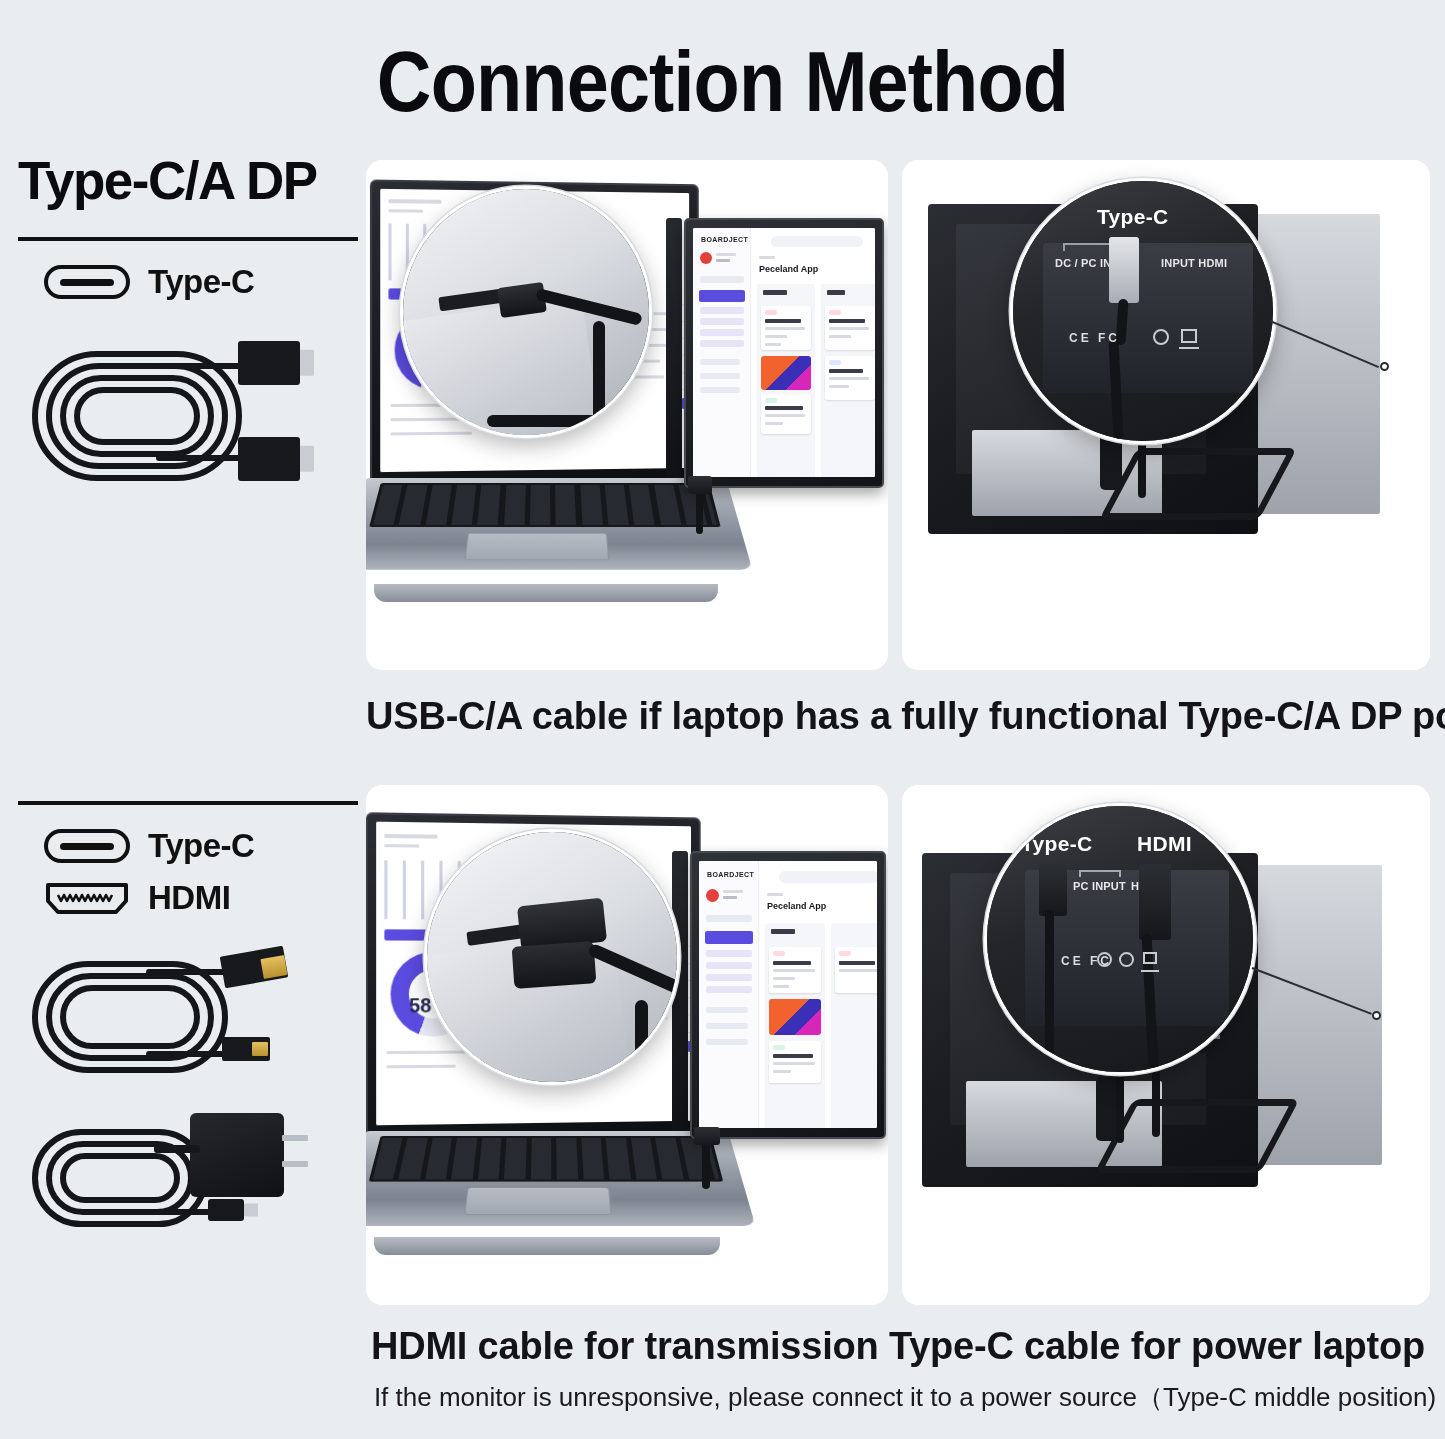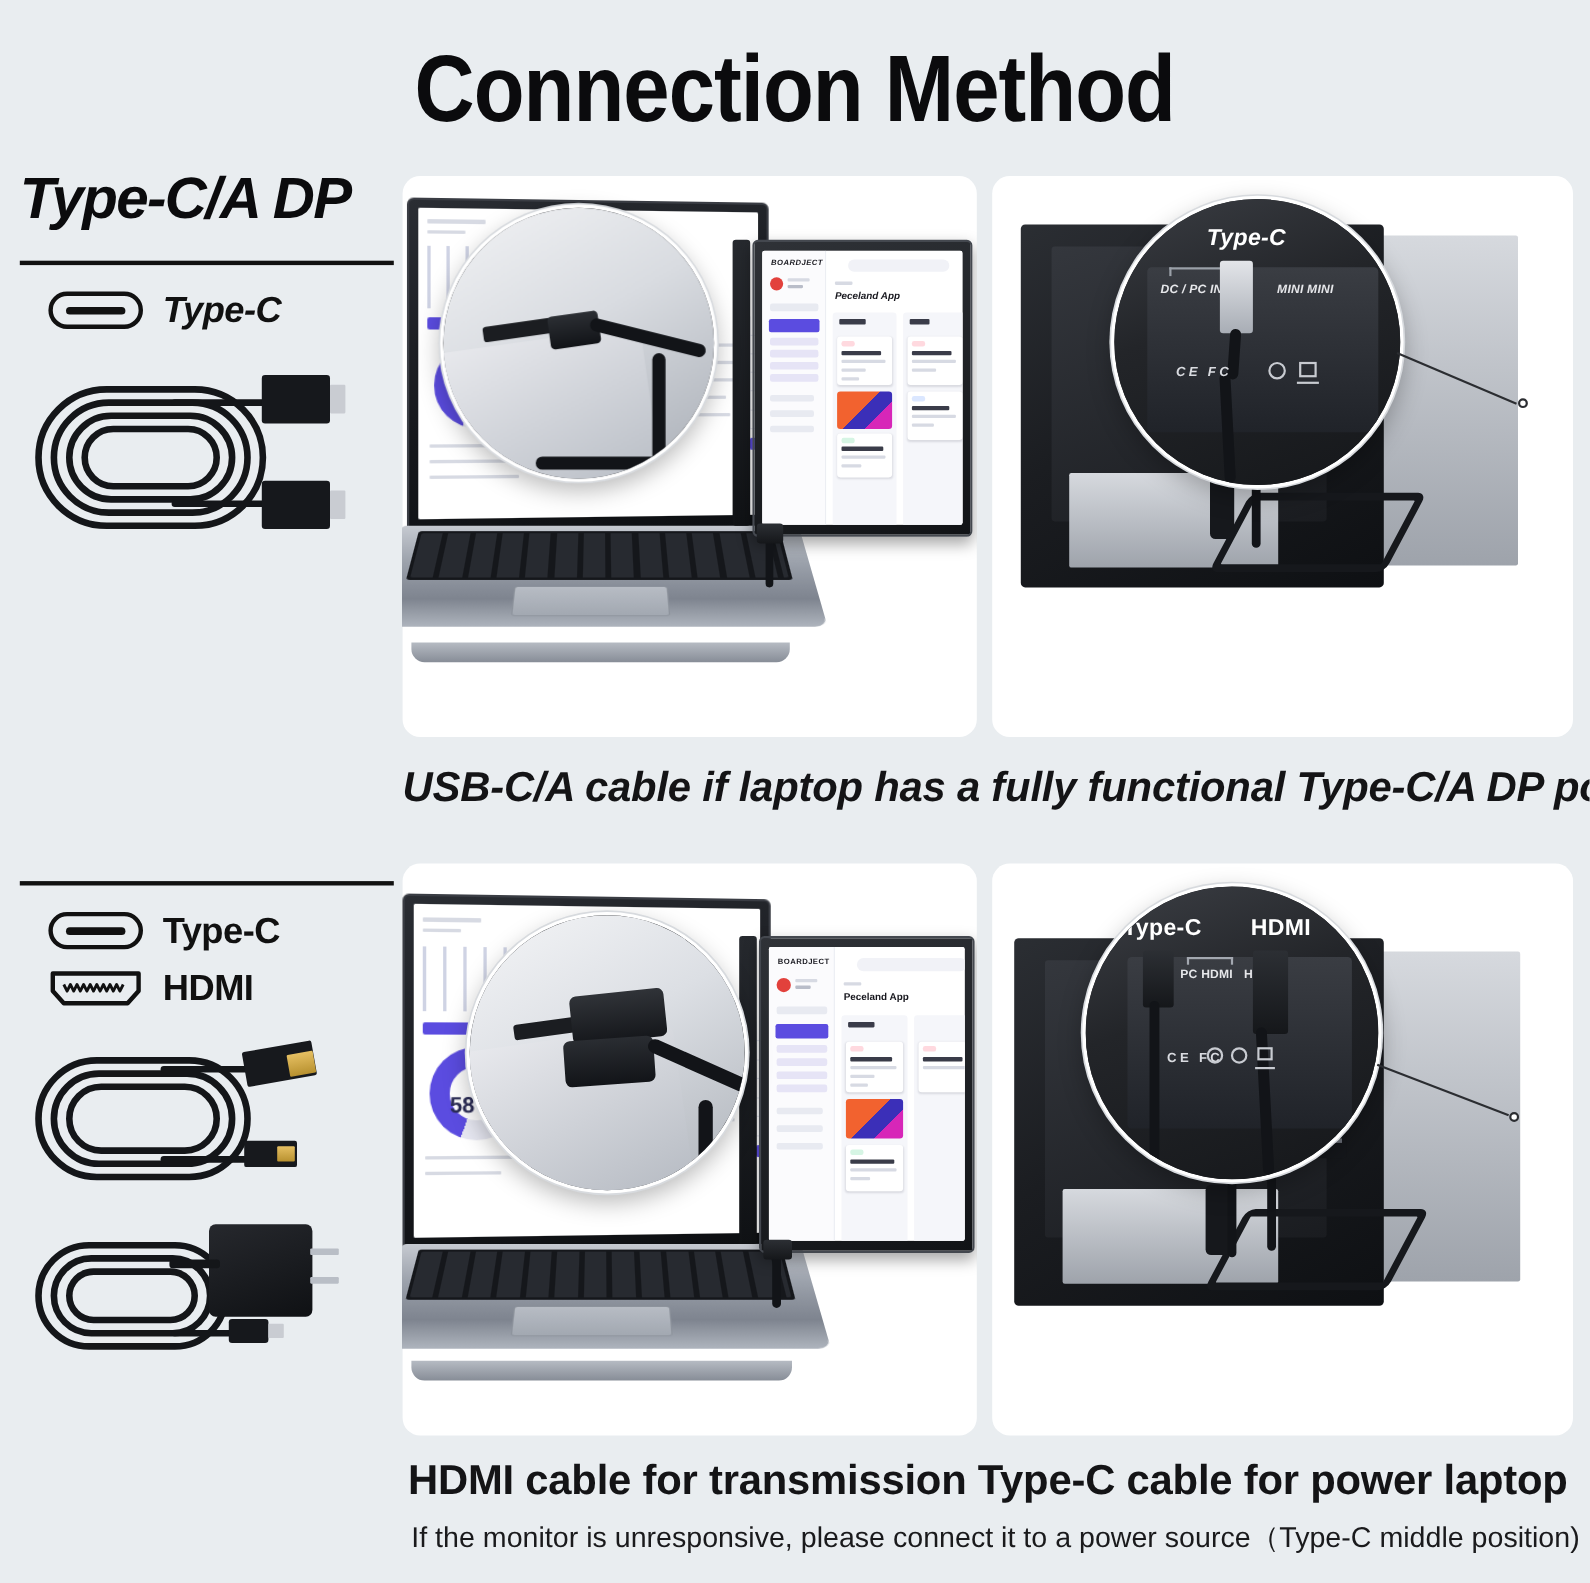--- a/index.html
+++ b/index.html
@@ -22,21 +22,21 @@
     color: #0b0b0d;
     padding-top: 38px;
     transform: scaleX(0.88);
     transform-origin: center;
   }
 
   
   .board { position: relative; width: 1445px; height: 1439px; }
 
   .row { position: absolute; left: 0; width: 1445px; }
-  .row-1 { top: 150px; height: 620px; font-style: italic; }
+  .row-1 { top: 150px; height: 620px; }
   .row-2 { top: 775px; height: 660px; }
 
   
   .side {
     position: absolute; left: 18px; top: 0;
     width: 340px;
   }
   .side h2 {
     font-size: 53px;
     font-weight: 700;
@@ -458,21 +458,21 @@
         <div class="cable-cord" style="left:236px; top:246px; width:8px; height:92px;"></div>
 
         <div class="bubble" style="left:108px; top:18px; width:266px; height:266px;">
           <div style="position:absolute;inset:0;background:linear-gradient(160deg,#3a3d43 0%,#232529 40%,#15171a 100%);"></div>
           <div class="bub-label" style="left:84px; top:24px;">Type-C</div>
 
           <div class="io-recess" style="left:30px; top:62px; width:210px; height:150px;"></div>
           <div style="position:absolute;left:50px;top:62px;width:62px;height:8px;border-left:2px solid #9aa0a8;border-top:2px solid #9aa0a8;border-right:2px solid #9aa0a8;"></div>
 
           <div class="port-mark" style="left:42px; top:76px;">DC / PC IN</div>
-          <div class="port-mark" style="left:148px; top:76px;">MINI MINI</div>
+          <div class="port-mark" style="left:148px; top:76px;">INPUT HDMI</div>
 
           <div class="cable-plug" style="left:96px; top:56px; width:30px; height:66px;"></div>
           <div class="cable-cord" style="left:104px; top:118px; width:10px; height:46px; transform:rotate(4deg);"></div>
           <div class="cable-cord" style="left:98px; top:158px; width:10px; height:100px; transform:rotate(-3deg);"></div>
 
           <div class="cert" style="left:56px; top:150px;">CE FC</div>
           <div style="position:absolute;left:140px;top:148px;width:16px;height:16px;border:2px solid #c8cbd1;border-radius:50%;"></div>
           <div style="position:absolute;left:168px;top:148px;width:16px;height:14px;border:2px solid #c8cbd1;"></div>
           <div style="position:absolute;left:166px;top:166px;width:20px;height:2px;background:#c8cbd1;"></div>
         </div>
@@ -667,21 +667,21 @@
         <div class="cable-cord" style="left:250px; top:272px; width:8px; height:80px;"></div>
 
         <div class="bubble" style="left:82px; top:18px; width:272px; height:272px;">
           <div style="position:absolute;inset:0;background:linear-gradient(160deg,#3c3f45 0%,#232529 40%,#15171a 100%);"></div>
           <div class="bub-label" style="left:34px; top:26px;">Type-C</div>
           <div class="bub-label" style="left:150px; top:26px;">HDMI</div>
 
           <div class="io-recess" style="left:38px; top:64px; width:204px; height:156px;"></div>
           <div style="position:absolute;left:92px;top:64px;width:42px;height:7px;border-left:2px solid #a3a8b0;border-top:2px solid #a3a8b0;border-right:2px solid #a3a8b0;"></div>
 
-          <div class="port-mark" style="left:86px; top:74px;">PC HDMI</div>
+          <div class="port-mark" style="left:86px; top:74px;">PC INPUT</div>
           <div class="port-mark" style="left:144px; top:74px;">H</div>
 
           <div class="cable-plug dark" style="left:52px; top:58px; width:28px; height:52px;"></div>
           <div class="cable-cord" style="left:58px; top:104px; width:9px; height:156px;"></div>
 
           <div class="cable-plug dark" style="left:152px; top:58px; width:32px; height:76px;"></div>
           <div class="cable-cord" style="left:158px; top:128px; width:10px; height:134px; transform:rotate(-3deg);"></div>
 
           <div class="cert" style="left:74px; top:148px;">CE FC</div>
           <div style="position:absolute;left:110px;top:146px;width:15px;height:15px;border:2px solid #c8cbd1;border-radius:50%;"></div>

